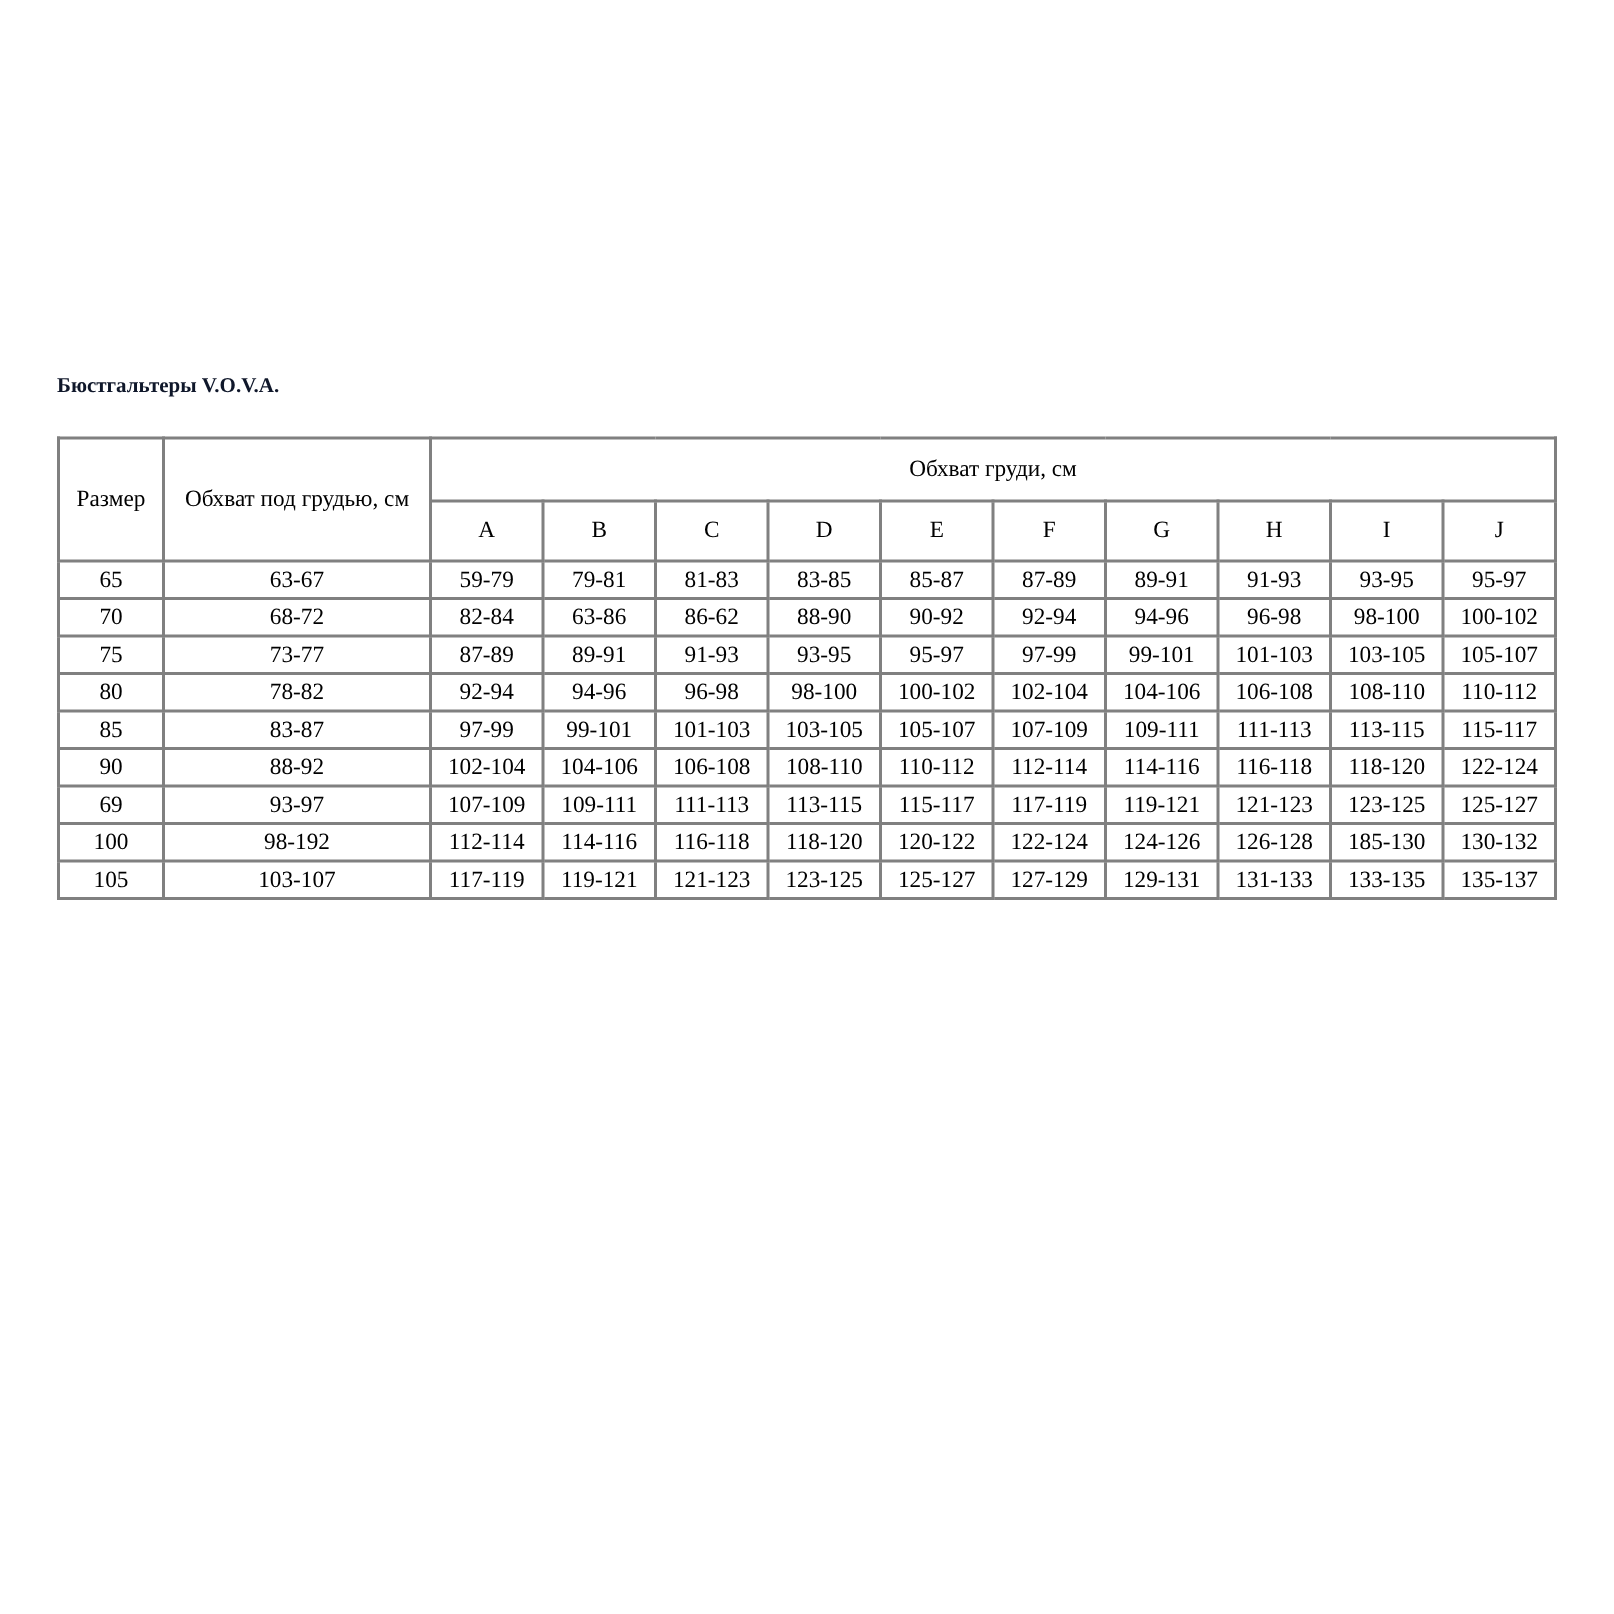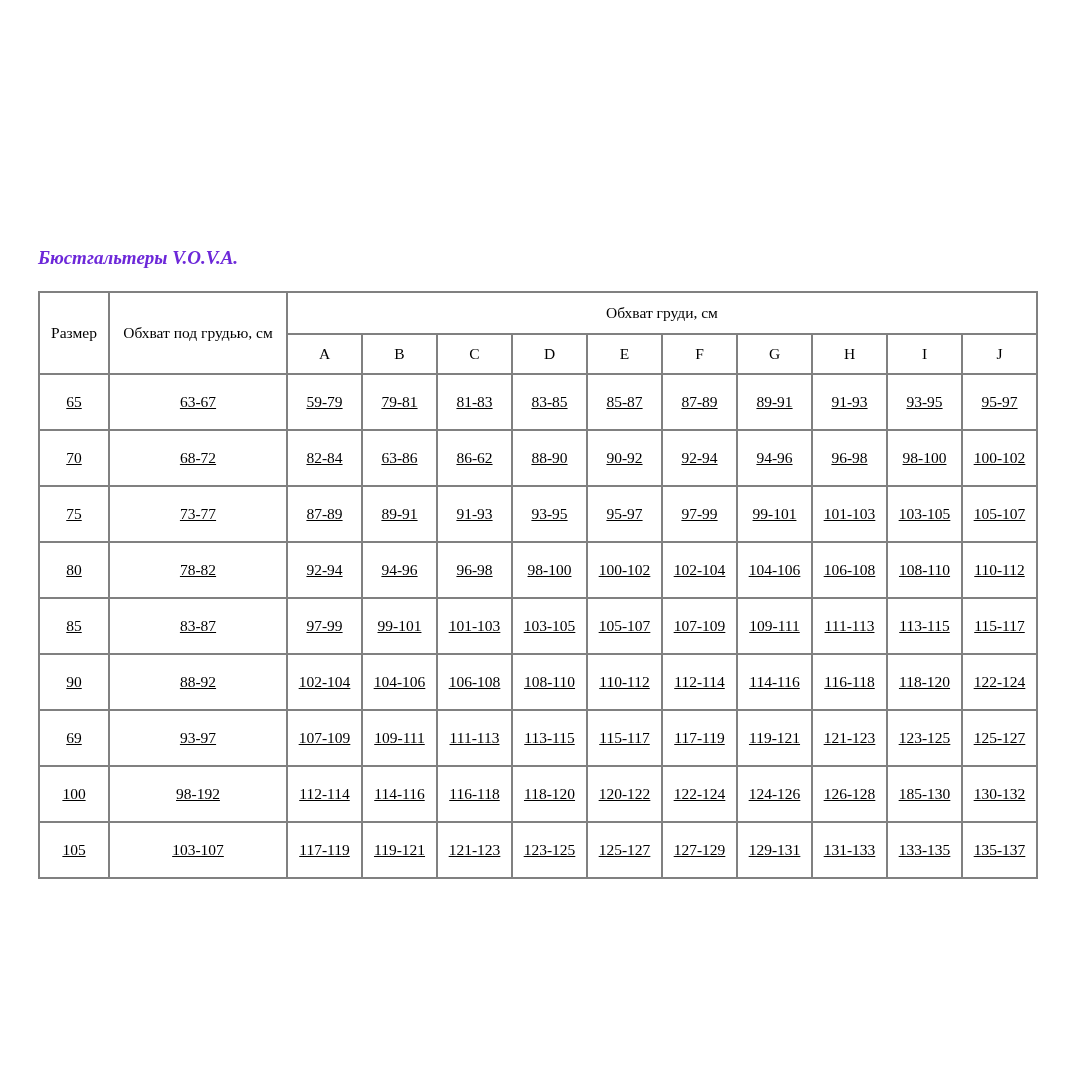--- a/index.html
+++ b/index.html
@@ -11,43 +11,42 @@
   }
   .page {
     width: 1076px;
     height: 1076px;
     box-sizing: border-box;
     padding: 245px 38px 0 38px;
     background: #ffffff;
   }
   h1.title {
     margin: 0 0 21px 0;
-    font-size: 19px;
+    font-size: 14px;
     line-height: 25px;
     font-weight: bold;
-    color: #6d28d9;
-    font-style: italic;
+    color: #0f172a;
   }
   table.size-chart {
     border-collapse: collapse;
     table-layout: fixed;
     width: 1000px;
     background: #ffffff;
   }
   table.size-chart td {
     border: 2px solid #808080;
     text-align: center;
     vertical-align: middle;
     font-size: 15.5px;
     padding: 0 2px;
     overflow: hidden;
   }
   tr.header-row-1 { height: 42px; }
   tr.header-row-2 { height: 40px; }
-  tr.data-row     { height: 56px; text-decoration: underline; }
+  tr.data-row     { height: 25px; }
 </style>
 </head>
 <body>
 
 <div class="page">
   <h1 class="title">Бюстгальтеры V.O.V.A.</h1>
 
   <table class="size-chart">
     <colgroup>
       <col style="width:70px">

